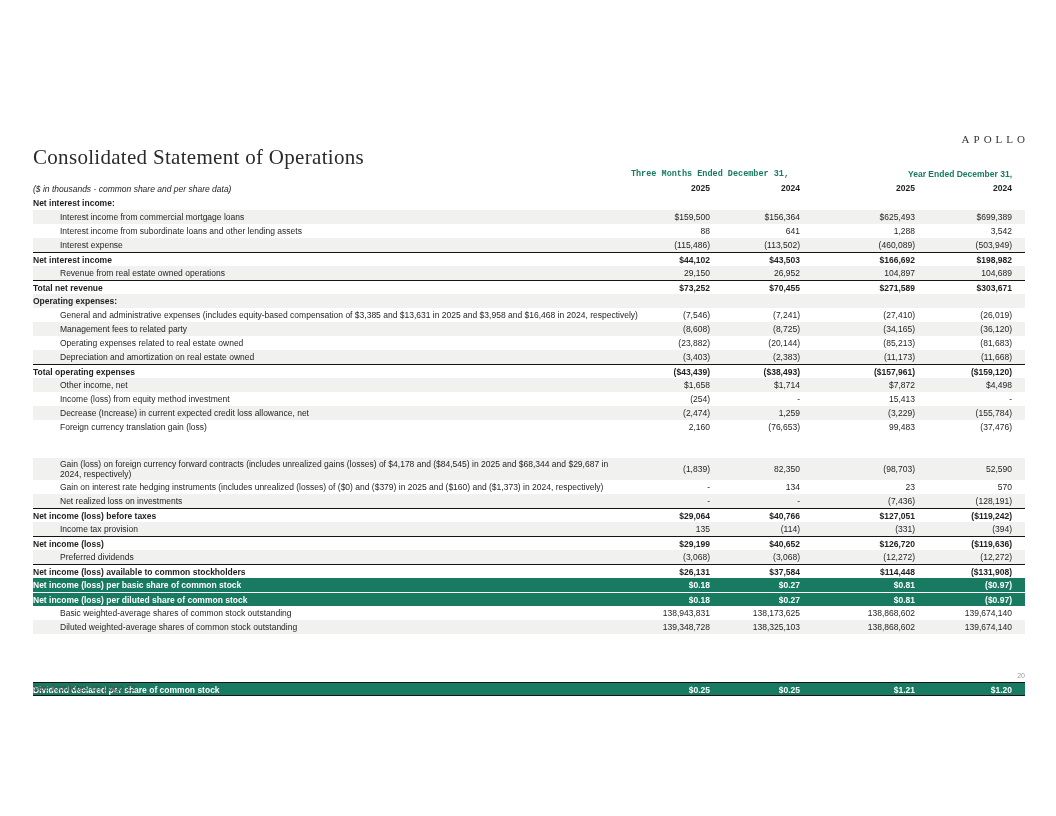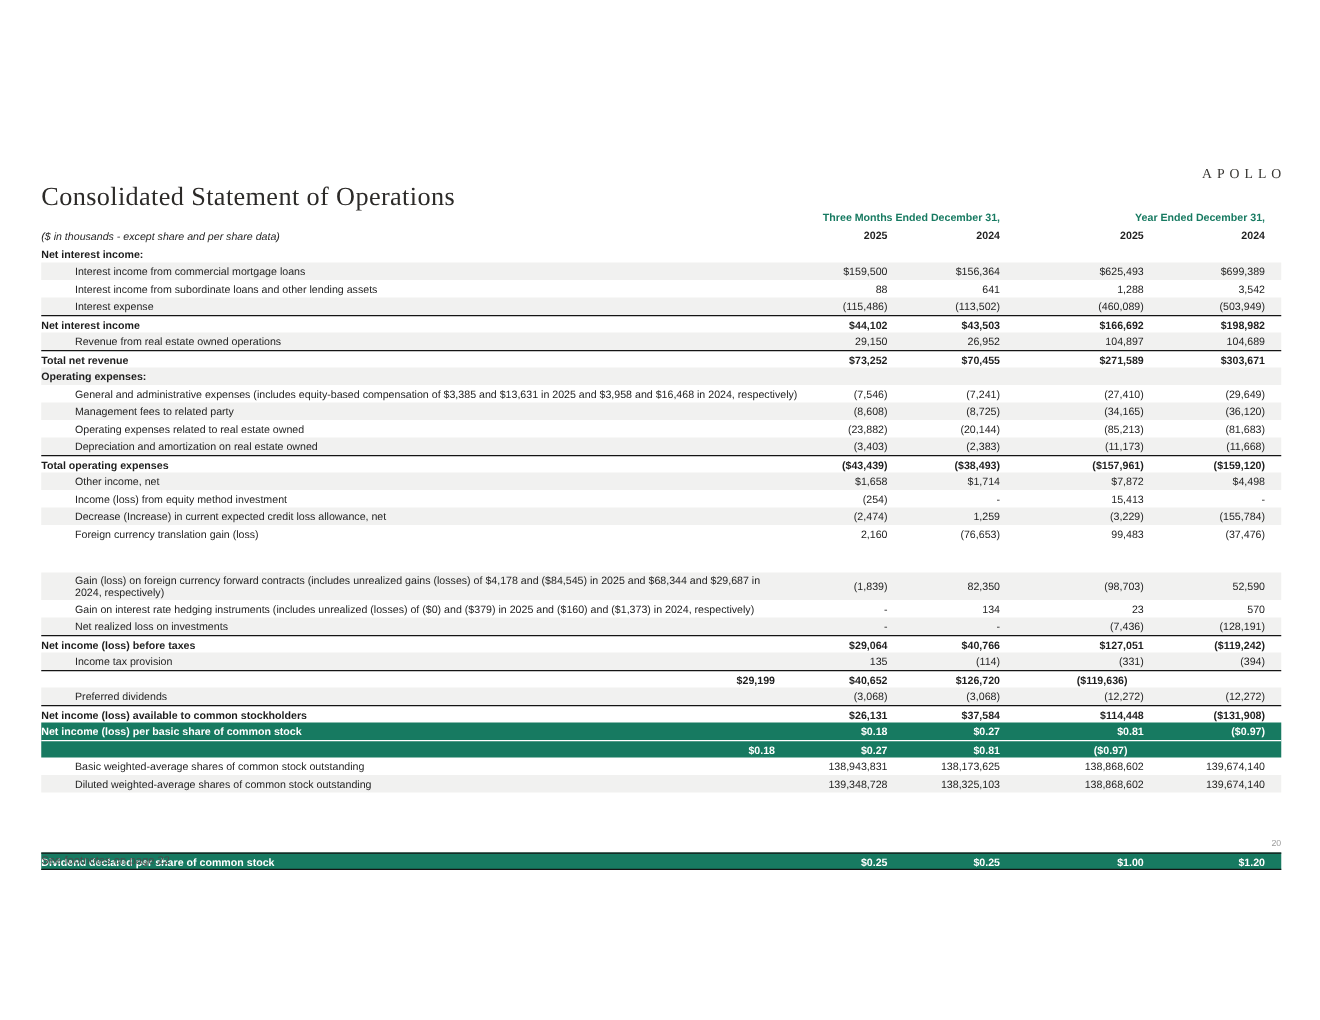--- a/index.html
+++ b/index.html
@@ -47,21 +47,21 @@
     width: 992px;
   }
   .hg-row {
     display: grid;
     grid-template-columns: 587px 90px 90px 115px 110px;
     height: 14px;
     line-height: 14px;
     font-size: 8.5px;
     font-weight: bold;
   }
-  .group-1 { grid-column: 2 / 4; text-align: right; color: #177A61; }
+  .group-1 { grid-column: 2 / 4; text-align: center; color: #177A61; font-family: Liberation Mono, monospace; }
   .group-2 { grid-column: 4 / 6; text-align: right; padding-right: 13px; color: #177A61; }
   .year { text-align: right; color: #1f1f1f; }
   .year.y0 { grid-column: 2; }
   .year.y1 { grid-column: 3; }
   .year.y2 { grid-column: 4; }
   .year.y3 { grid-column: 5; padding-right: 13px; }
   .table {
     position: absolute;
     left: 33px;
     top: 196px;
@@ -106,21 +106,21 @@
 </style>
 </head>
 <body>
 
 <div class="page">
 
   <div class="logo">APOLLO</div>
 
   <div class="title">Consolidated Statement of Operations</div>
 
-  <div class="subtitle">($ in thousands - except share and per share data)</div>
+  <div class="subtitle">($ in thousands - common share and per share data)</div>
 
   <div class="header-grid">
     <div class="hg-row">
       <div class="group-1">Three Months Ended December 31,</div>
       <div class="group-2">Year Ended December 31,</div>
     </div>
     <div class="hg-row">
       <div class="year y0">2025</div>
       <div class="year y1">2024</div>
       <div class="year y2">2025</div>
@@ -183,21 +183,21 @@
         <div class="cell val v0"></div>
         <div class="cell val v1"></div>
         <div class="cell val v2"></div>
         <div class="cell val v3"></div>
       </div>
       <div class="row bg-white indent">
         <div class="cell label">General and administrative expenses (includes equity-based compensation of $3,385 and $13,631 in 2025 and $3,958 and $16,468 in 2024, respectively)</div>
         <div class="cell val v0">(7,546)</div>
         <div class="cell val v1">(7,241)</div>
         <div class="cell val v2">(27,410)</div>
-        <div class="cell val v3">(29,649)</div>
+        <div class="cell val v3">(26,019)</div>
       </div>
       <div class="row bg-gray indent">
         <div class="cell label">Management fees to related party</div>
         <div class="cell val v0">(8,608)</div>
         <div class="cell val v1">(8,725)</div>
         <div class="cell val v2">(34,165)</div>
         <div class="cell val v3">(36,120)</div>
       </div>
       <div class="row bg-white indent">
         <div class="cell label">Operating expenses related to real estate owned</div>
@@ -277,20 +277,21 @@
         <div class="cell val v3">($119,242)</div>
       </div>
       <div class="row bg-gray indent">
         <div class="cell label">Income tax provision</div>
         <div class="cell val v0">135</div>
         <div class="cell val v1">(114)</div>
         <div class="cell val v2">(331)</div>
         <div class="cell val v3">(394)</div>
       </div>
       <div class="row bg-white bold top-border">
+        <div class="cell label">Net income (loss)</div>
         <div class="cell val v0">$29,199</div>
         <div class="cell val v1">$40,652</div>
         <div class="cell val v2">$126,720</div>
         <div class="cell val v3">($119,636)</div>
       </div>
       <div class="row bg-gray indent">
         <div class="cell label">Preferred dividends</div>
         <div class="cell val v0">(3,068)</div>
         <div class="cell val v1">(3,068)</div>
         <div class="cell val v2">(12,272)</div>
@@ -304,20 +305,21 @@
         <div class="cell val v3">($131,908)</div>
       </div>
       <div class="row bg-green bold">
         <div class="cell label">Net income (loss) per basic share of common stock</div>
         <div class="cell val v0">$0.18</div>
         <div class="cell val v1">$0.27</div>
         <div class="cell val v2">$0.81</div>
         <div class="cell val v3">($0.97)</div>
       </div>
       <div class="row bg-green bold">
+        <div class="cell label">Net income (loss) per diluted share of common stock</div>
         <div class="cell val v0">$0.18</div>
         <div class="cell val v1">$0.27</div>
         <div class="cell val v2">$0.81</div>
         <div class="cell val v3">($0.97)</div>
       </div>
       <div class="row bg-white indent">
         <div class="cell label">Basic weighted-average shares of common stock outstanding</div>
         <div class="cell val v0">138,943,831</div>
         <div class="cell val v1">138,173,625</div>
         <div class="cell val v2">138,868,602</div>
@@ -327,21 +329,21 @@
         <div class="cell label">Diluted weighted-average shares of common stock outstanding</div>
         <div class="cell val v0">139,348,728</div>
         <div class="cell val v1">138,325,103</div>
         <div class="cell val v2">138,868,602</div>
         <div class="cell val v3">139,674,140</div>
       </div>
       <div class="row bg-green bold top-border bottom-border">
         <div class="cell label">Dividend declared per share of common stock</div>
         <div class="cell val v0">$0.25</div>
         <div class="cell val v1">$0.25</div>
-        <div class="cell val v2">$1.00</div>
+        <div class="cell val v2">$1.21</div>
         <div class="cell val v3">$1.20</div>
       </div>
     </div>
 
   <div class="footnote">See footnotes on page 22</div>
 
   <div class="page-number">20</div>
 
 </div>
 

